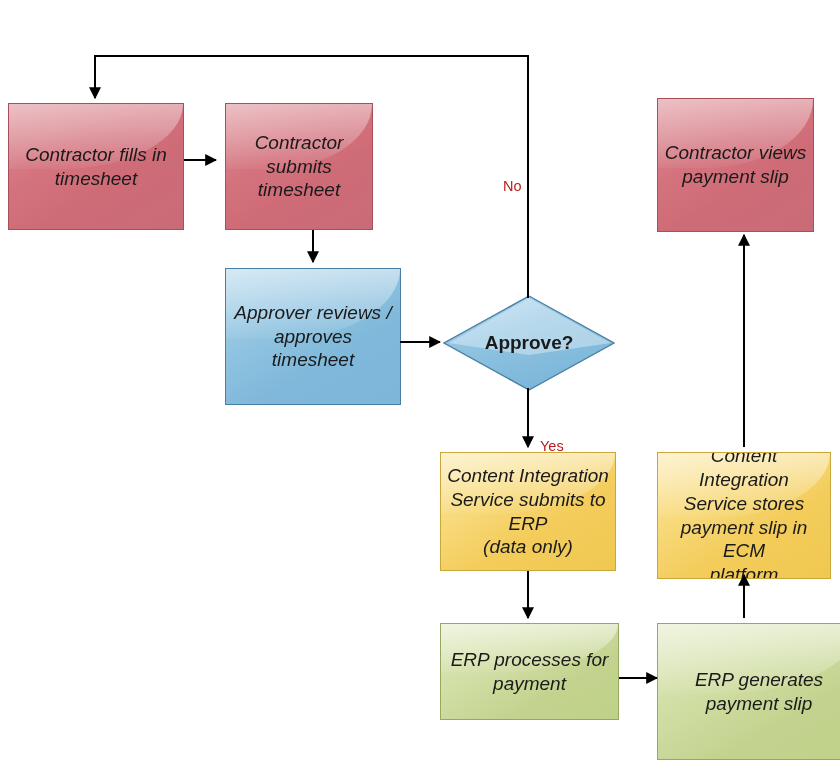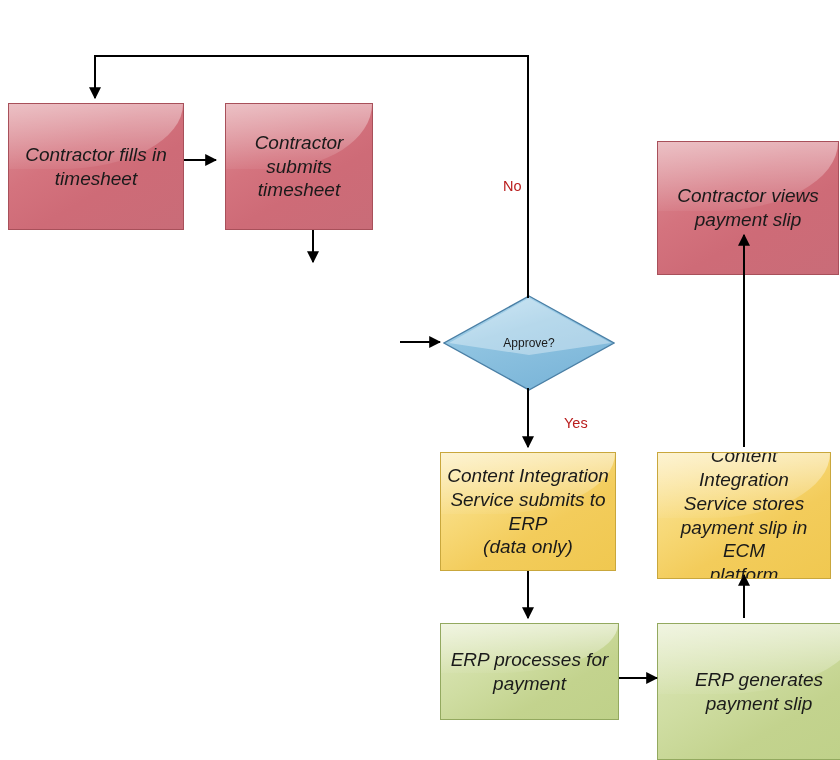--- a/index.html
+++ b/index.html
@@ -93,23 +93,24 @@
     justify-content: center;
   }
   .diamond-wrap .dshape {
     position: absolute;
     left: 0; top: 0;
     width: 100%; height: 100%;
   }
   .diamond-wrap .label {
     position: relative;
     z-index: 3;
-    font-size: 12px;
+    font-size: 19px;
     color: #1a1a1a;
     text-align: right;
+    font-weight: bold;
   }
 
   .edge-label {
     position: absolute;
     font-size: 14.5px;
     color: #b91c1c;
     white-space: nowrap;
   }
 
   svg.connectors {
@@ -158,20 +159,25 @@
     <span class="label">Contractor fills in
 timesheet</span>
   </div>
 
   <div class="node box-red" style="left:225px; top:103px; width:148px; height:127px;">
     <span class="gloss"></span>
     <span class="label">Contractor submits
 timesheet</span>
   </div>
 
+  <div class="node box-blue" style="left:225px; top:268px; width:176px; height:137px;">
+    <span class="gloss"></span>
+    <span class="label">Approver reviews /
+approves timesheet</span>
+  </div>
 
   <div class="diamond-wrap" style="left:443px; top:295px; width:172px; height:96px;">
     <svg class="dshape" viewBox="0 0 172 96" preserveAspectRatio="none">
       <defs>
         <linearGradient id="dgrad" x1="0" y1="0" x2="0.55" y2="1">
           <stop offset="0%" stop-color="#b8dcf0"></stop>
           <stop offset="45%" stop-color="#90c4e1"></stop>
           <stop offset="100%" stop-color="#7cb6d9"></stop>
         </linearGradient>
       </defs>
@@ -202,23 +208,23 @@
   </div>
 
   <div class="node box-yellow" style="left:657px; top:452px; width:174px; height:127px;">
     <span class="gloss"></span>
     <span class="label">Content Integration
 Service stores
 payment slip in ECM
 platform</span>
   </div>
 
-  <div class="node box-red" style="left:657px; top:98px; width:182px; height:134px;margin-top:43px;">
+  <div class="node box-red" style="left:657px; top:98px; width:157px; height:134px;">
     <span class="gloss"></span>
     <span class="label">Contractor views
 payment slip</span>
   </div>
 
   <div class="edge-label" style="left:503px; top:178px;">No</div>
 
-  <div class="edge-label" style="left:540px; top:415px;margin-left:24px;">Yes</div>
+  <div class="edge-label" style="left:540px; top:438px;">Yes</div>
 
 </div>
 
 </body></html>

